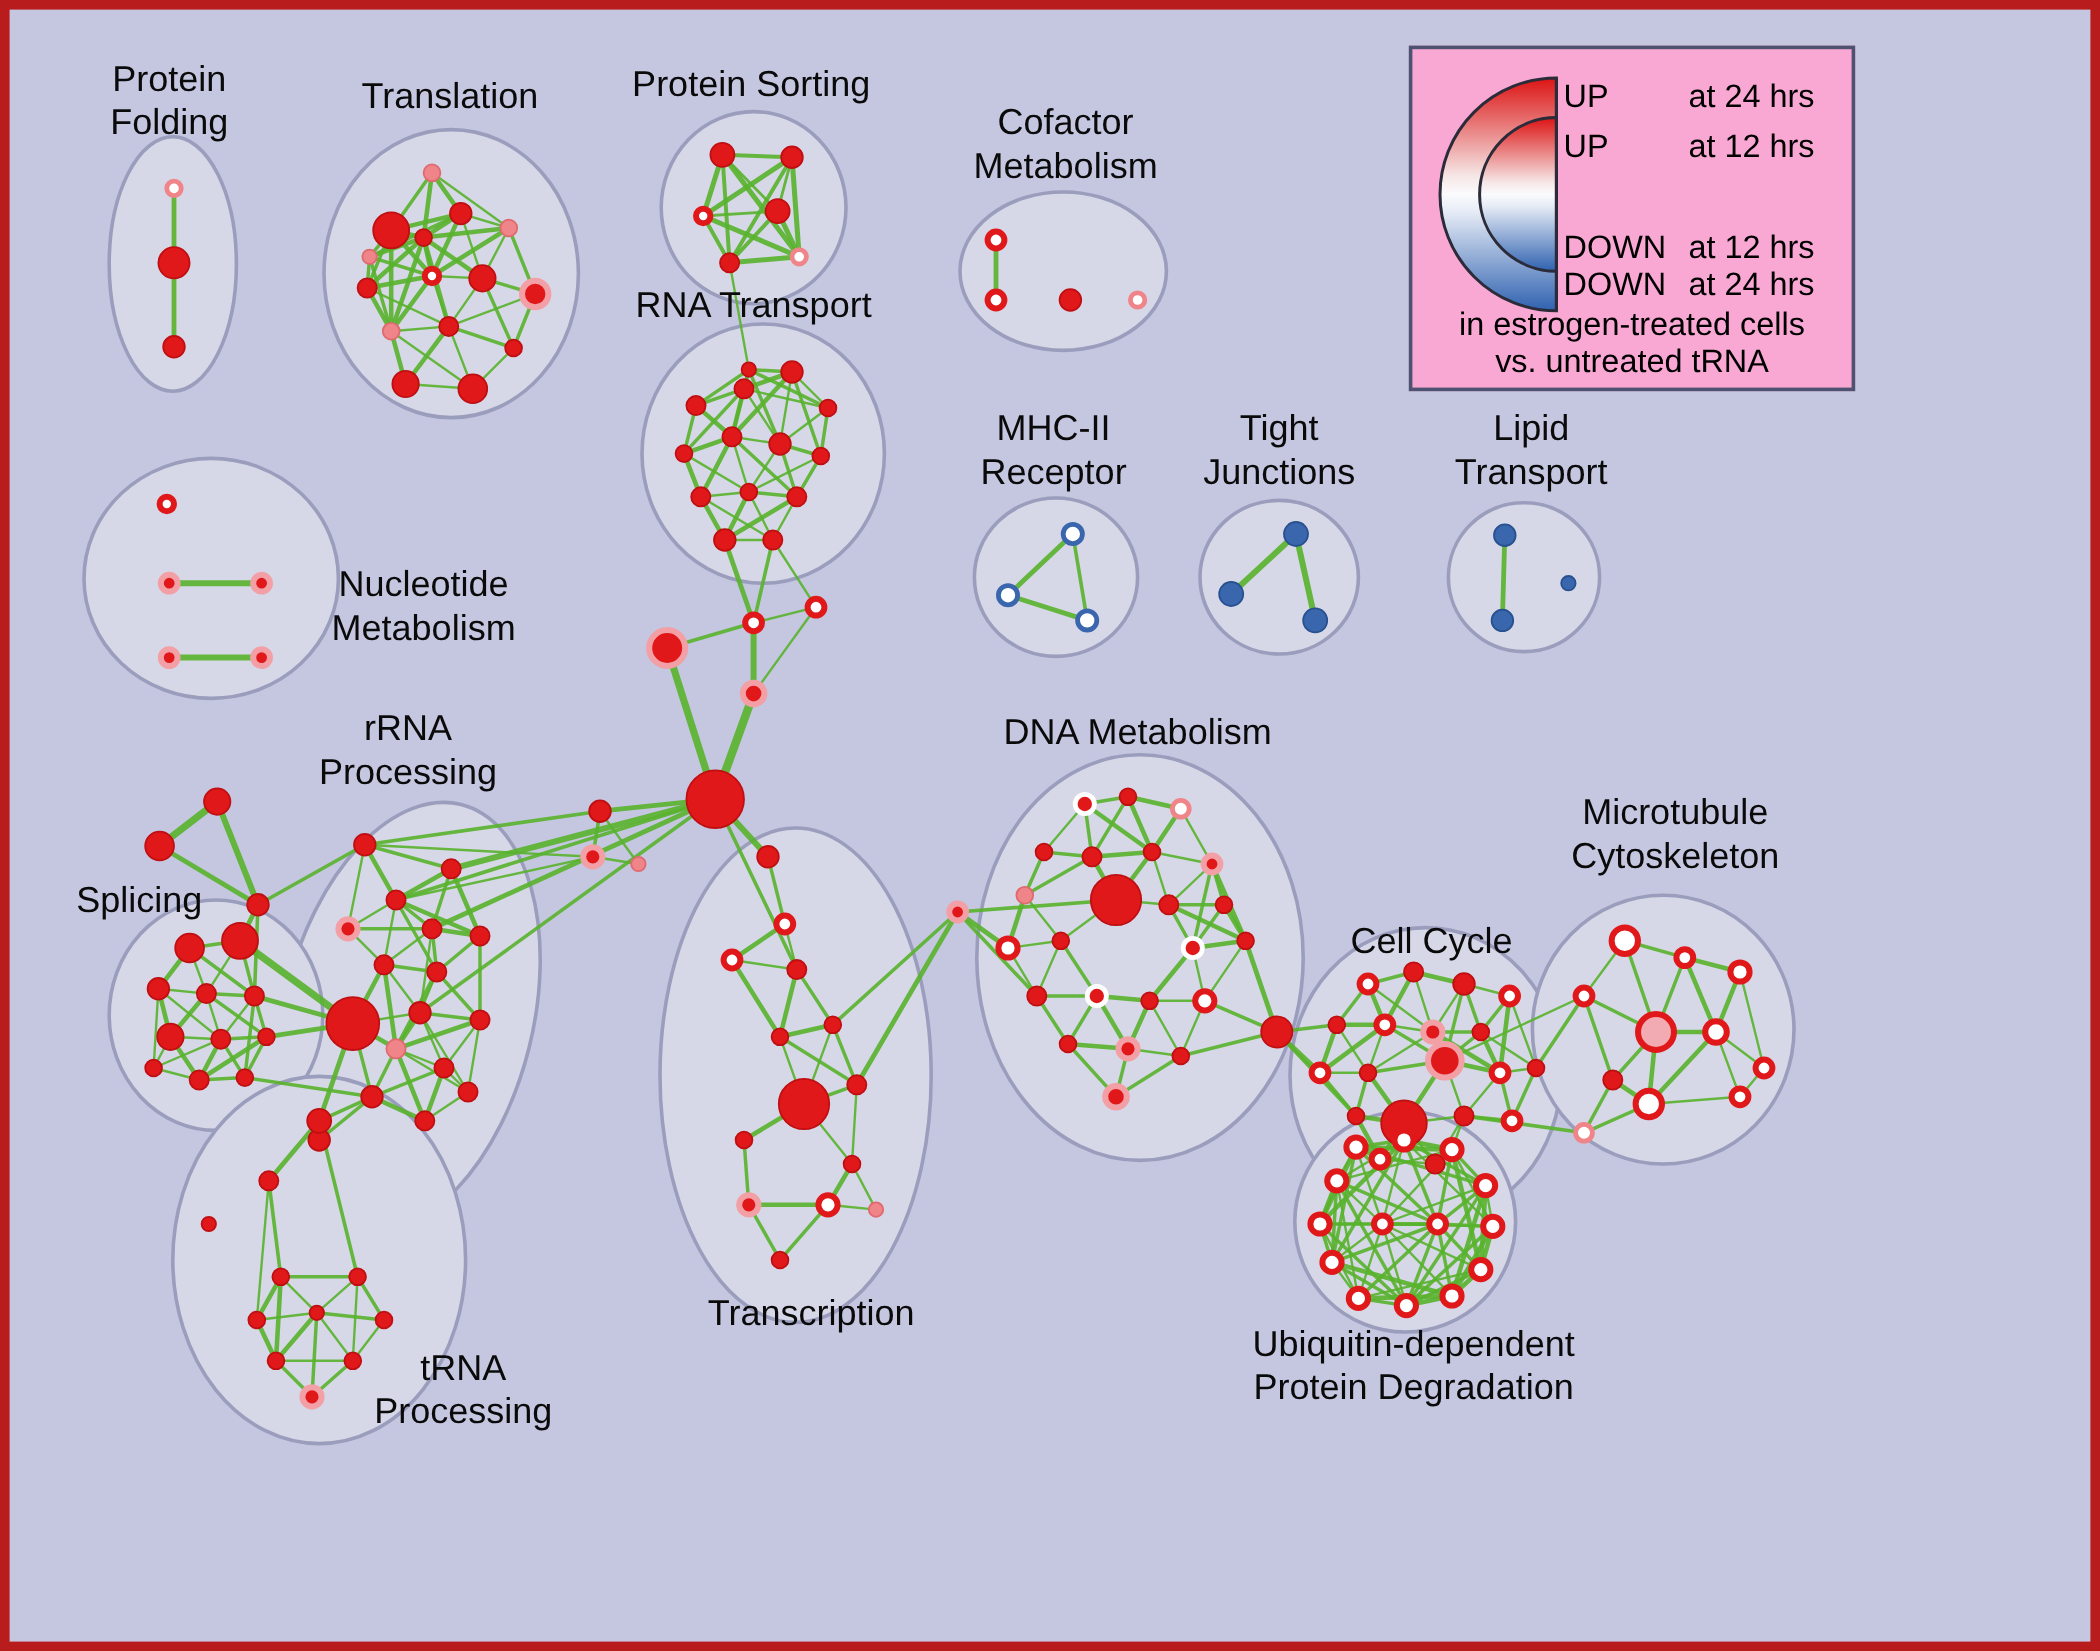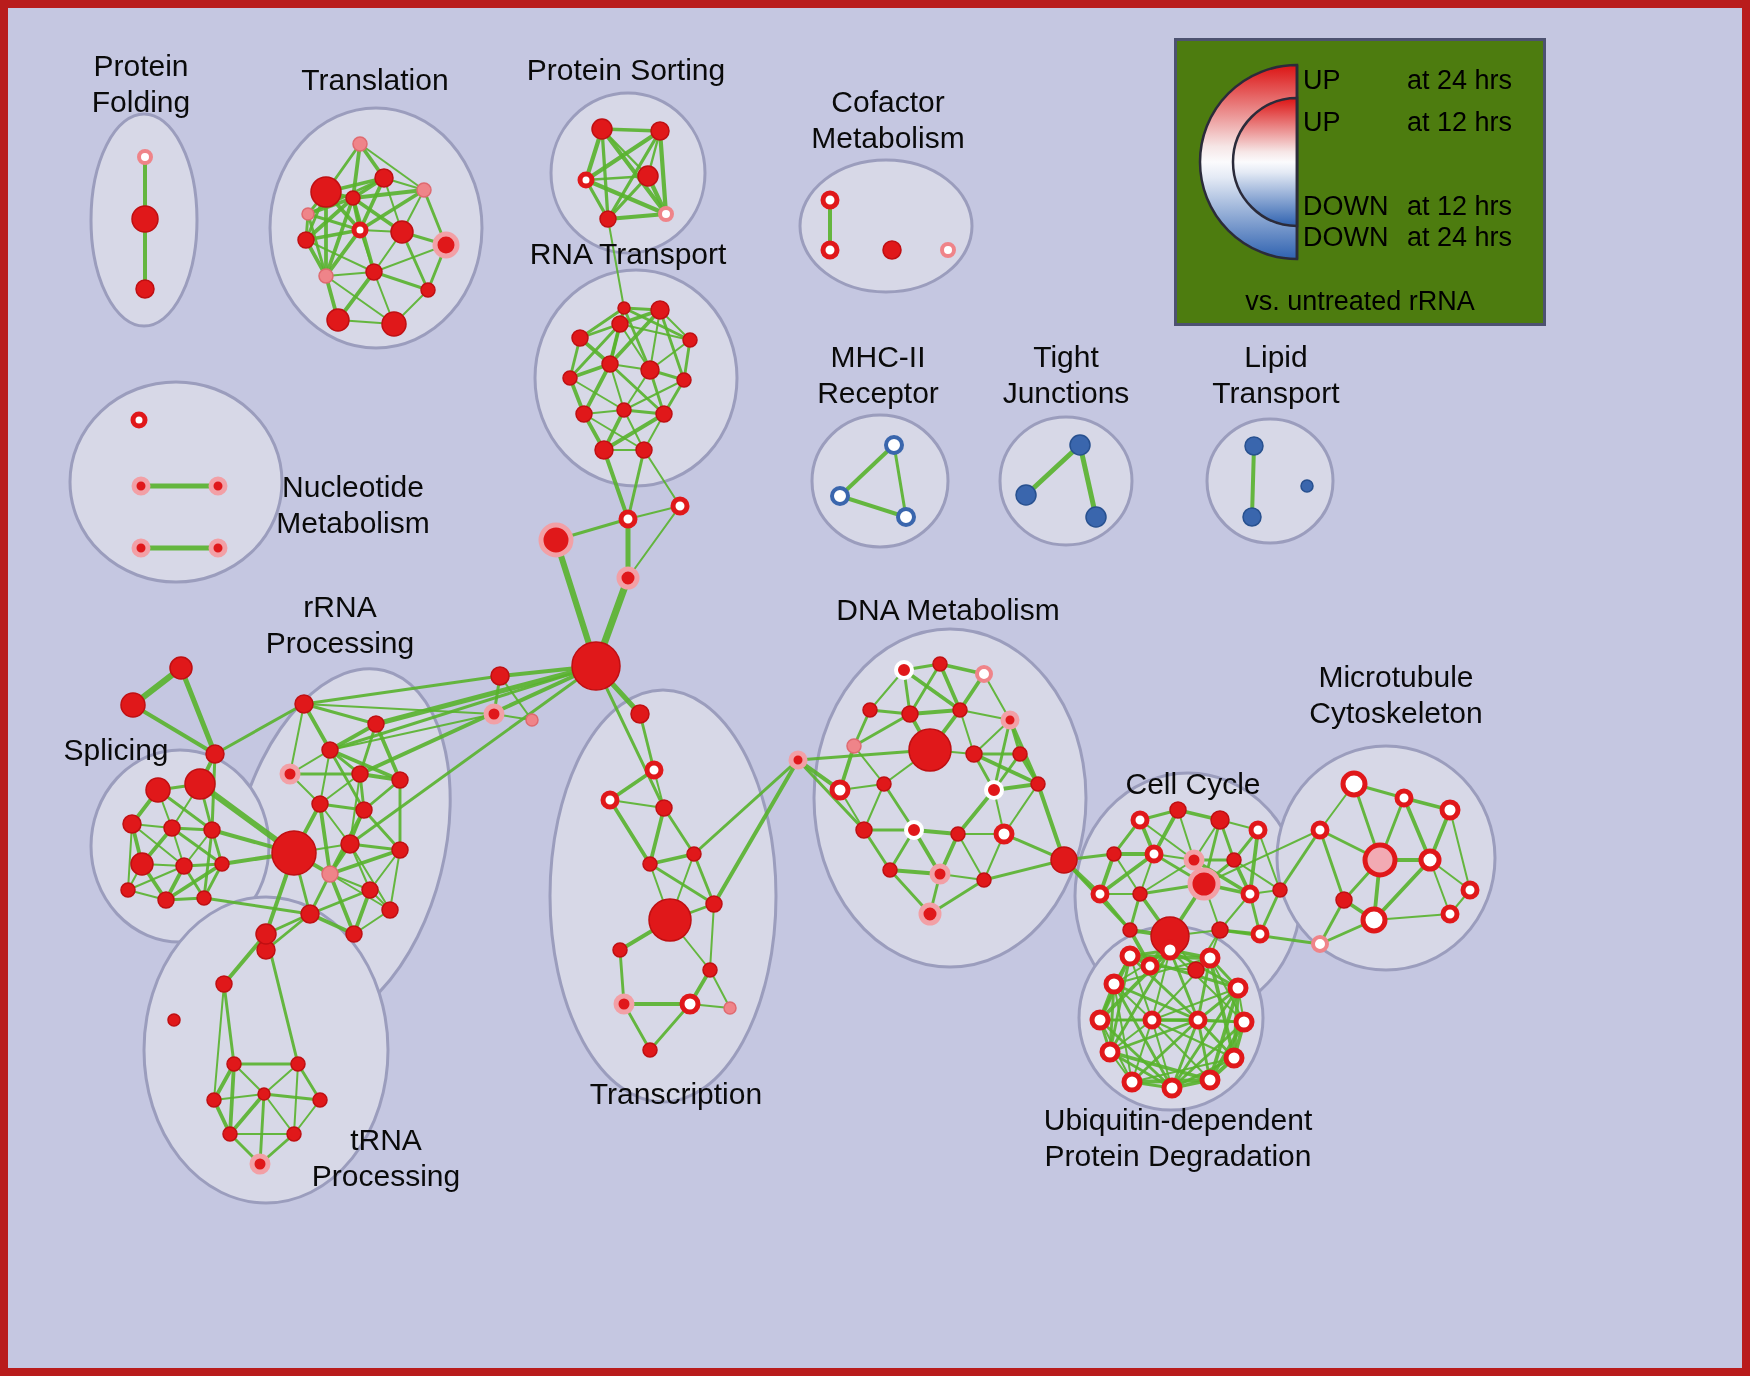--- a/index.html
+++ b/index.html
@@ -5,21 +5,21 @@
   html,body{margin:0;padding:0;background:#9f9fbf;}
   #stage{
     position:relative;width:1750px;height:1376px;
     background:#c5c7e1;border:8px solid #b91c1c;box-sizing:border-box;
     font-family:"Liberation Sans",sans-serif;overflow:hidden;
   }
   #net{position:absolute;left:0;top:0;}
   #net text{font-family:"Liberation Sans",sans-serif;}
   #legend{
     position:absolute;left:1166px;top:30px;width:372px;height:288px;
-    border:3px solid #4d5270;background:#4d7c0f;box-sizing:border-box;
+    border:3px solid #4d5270;background:#f9a8d4;box-sizing:border-box;
   }
   #legend .glyph{position:absolute;left:0;top:0;}
   .lg-row{position:absolute;left:126px;font-size:27px;color:#000;white-space:nowrap;}
   .lg-term{display:inline-block;width:104px;}
   .lg-cap{position:absolute;left:0;width:100%;text-align:center;font-size:27px;color:#000;}
   #r1{top:24px}#r2{top:66px}#r3{top:150px}#r4{top:181px}
   #cap1{top:214px}#cap2{top:245px}
 </style>
 </head>
 <body>
@@ -751,16 +751,17 @@
     </div>
     <div class="lg-row" id="r2">
       <span class="lg-term">UP</span><span class="lg-time">at 12 hrs</span>
     </div>
     <div class="lg-row" id="r3">
       <span class="lg-term">DOWN</span><span class="lg-time">at 12 hrs</span>
     </div>
     <div class="lg-row" id="r4">
       <span class="lg-term">DOWN</span><span class="lg-time">at 24 hrs</span>
     </div>
-    <div class="lg-cap" id="cap2">vs. untreated rRNA</div>
+    <div class="lg-cap" id="cap1">in estrogen-treated cells</div>
+    <div class="lg-cap" id="cap2">vs. untreated tRNA</div>
   </div>
 
 </div>
 
 </body></html>

